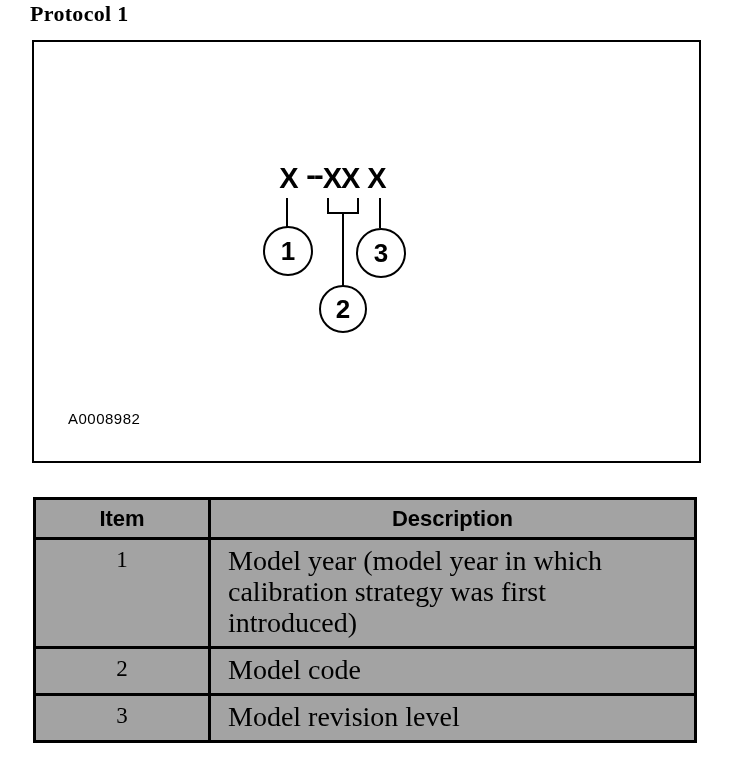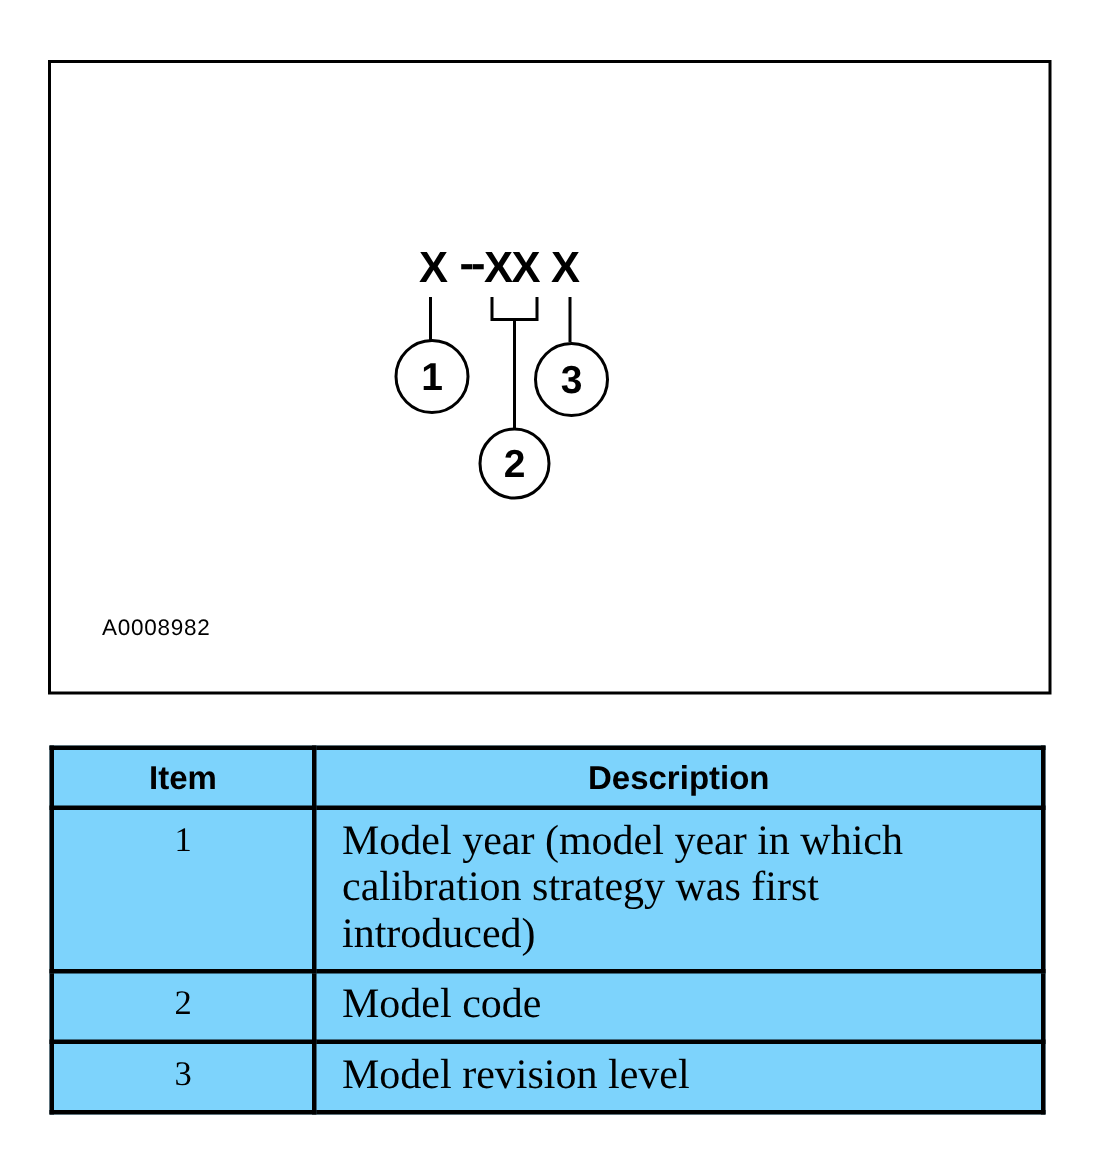--- a/index.html
+++ b/index.html
@@ -49,21 +49,21 @@
     font-family: "Liberation Sans", sans-serif;
     font-size: 15px;
     letter-spacing: 0.5px;
   }
 
   .legend-table {
     position: absolute;
     left: 33px; top: 497px;
     width: 664px;
     border-collapse: collapse;
-    background: #7dd3fc;
+    background: #a3a3a3;
   }
   .legend-table th, .legend-table td {
     border: 3px solid #000000;
   }
   .legend-table th {
     font-family: "Liberation Sans", sans-serif;
     font-weight: bold;
     font-size: 22px;
     text-align: center;
     height: 40px;
@@ -84,20 +84,21 @@
     padding: 5px 14px 8px 17px;
     white-space: pre-line;
   }
   .row-short .item-cell, .row-short .desc-cell { height: 41px; }
 </style>
 </head>
 <body>
 
 <div class="page">
 
+  <h1 class="title">Protocol 1</h1>
 
   <div class="figure-box">
     <svg class="diagram" viewBox="0 0 665 419" xmlns="http://www.w3.org/2000/svg">
 
       <text class="code-text" x="255" y="146" text-anchor="middle">X</text>
       <text class="code-text" x="280" y="143" text-anchor="middle" letter-spacing="-2">--</text>
       <text class="code-text" x="307" y="146" text-anchor="middle" letter-spacing="-1">XX</text>
       <text class="code-text" x="343" y="146" text-anchor="middle">X</text>
 
       <line x1="253" y1="156" x2="253" y2="185" stroke="#000" stroke-width="2"></line>

